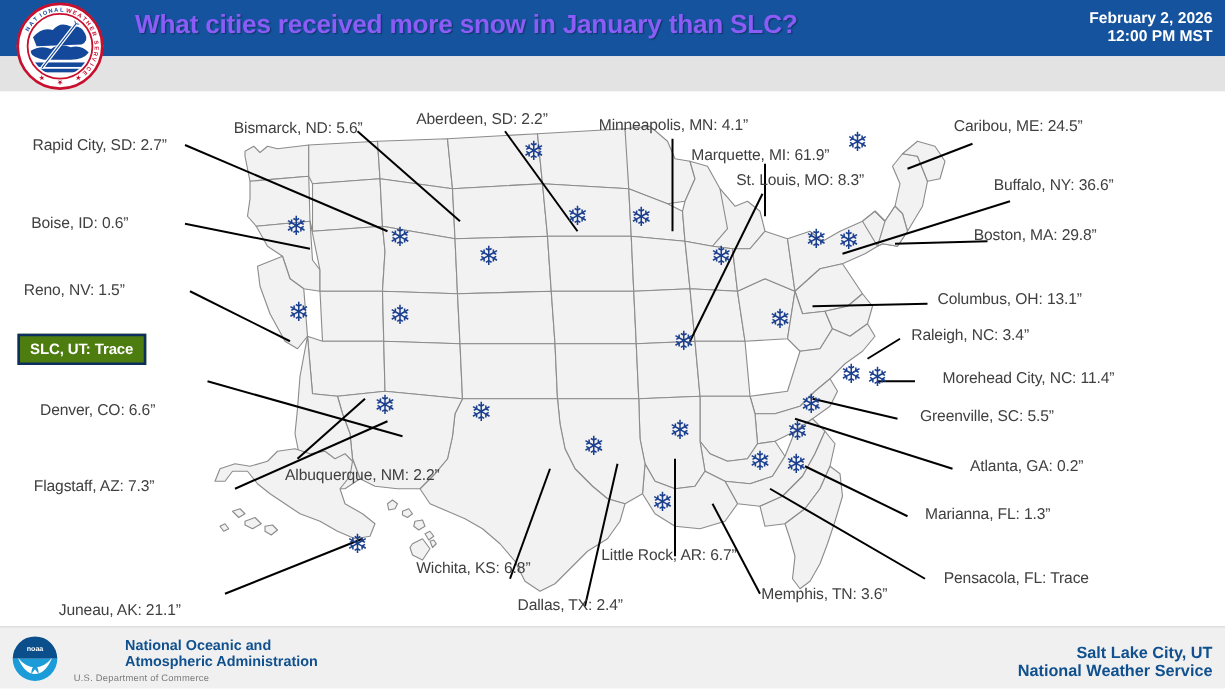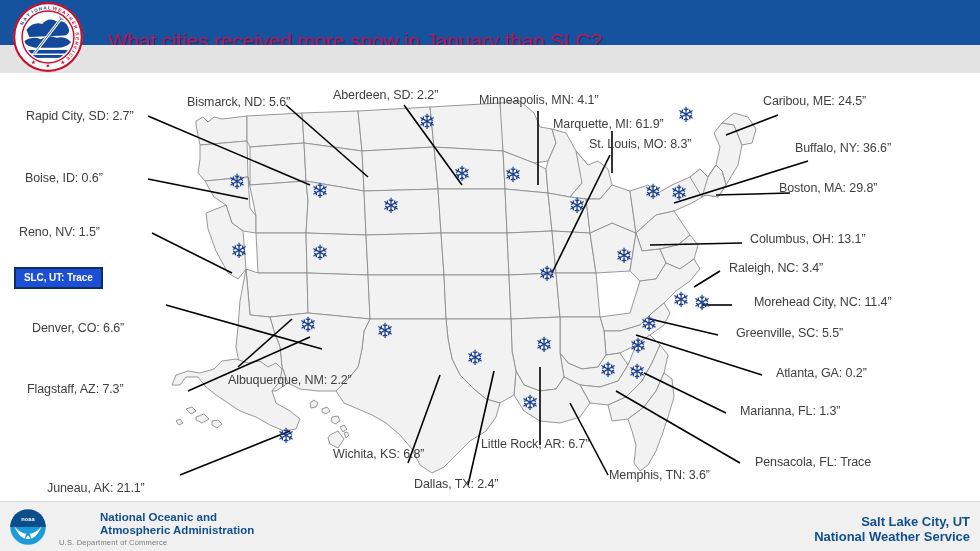--- a/index.html
+++ b/index.html
@@ -20,26 +20,25 @@
   #header-bar {
     position: absolute;
     left: 0; top: 0;
     width: 980px; height: 45px;
     background: #15539e;
   }
   #header-title {
     position: absolute;
     left: 108px; top: 8px;
     font-size: 21px;
-    font-weight: normal;
-    color: #be185d;
+    font-weight: bold;
+    color: #8b5cf6;
     letter-spacing: -0.2px;
     text-shadow: 1px 1px 1px rgba(0,0,0,0.35);
     white-space: nowrap;
-    margin-top: 21px;
   }
   #header-datetime {
     position: absolute;
     right: 10px; top: 7px;
     text-align: right;
     color: #ffffff;
     font-size: 12.5px;
     font-weight: bold;
     line-height: 15px;
   }
@@ -81,24 +80,24 @@
     position: absolute;
     font-size: 12.5px;
     color: #404040;
     white-space: nowrap;
     line-height: 14px;
     letter-spacing: -0.1px;
   }
 
   #slc-label {
     position: absolute;
-    background: #1d4ed8;
+    background: #4d7c0f;
     border: 2px solid #0d2f5e;
     color: #ffffff;
-    font-size: 10px;
+    font-size: 12px;
     font-weight: bold;
     padding: 3px 8px 4px 8px;
     white-space: nowrap;
     letter-spacing: -0.1px;
     text-align: right;
   }
 
   
   .snowflake {
     position: absolute;
@@ -205,20 +204,24 @@
     </g>
     <g fill="#c8102e">
       <text x="50" y="50" font-size="8" transform="rotate(150 50 50) translate(0 -38)" text-anchor="middle">★</text>
       <text x="50" y="50" font-size="8" transform="rotate(180 50 50) translate(0 -38)" text-anchor="middle">★</text>
       <text x="50" y="50" font-size="8" transform="rotate(210 50 50) translate(0 -38)" text-anchor="middle">★</text>
     </g>
   </svg>
 
   <div id="header-title">What cities received more snow in January than SLC?</div>
 
+  <div id="header-datetime">
+    <div>February 2, 2026</div>
+    <div>12:00 PM MST</div>
+  </div>
 
   <div id="subtitle-bar"></div>
 
   <div id="map-area">
 
     <svg id="map-svg" width="980" height="428" viewBox="0 0 980 428">
       <g fill="#f2f2f2" stroke="#8c8c8c" stroke-width="0.9" stroke-linejoin="round">
 
         <path d="M196 52 L196 48 L203 44 L208 49 L214 44 L222 46 L247 43 L247 68 L200 72 Z"></path>
         <path d="M200 72 L247 68 L248 104 L205 108 L198 100 L200 86 Z"></path>

